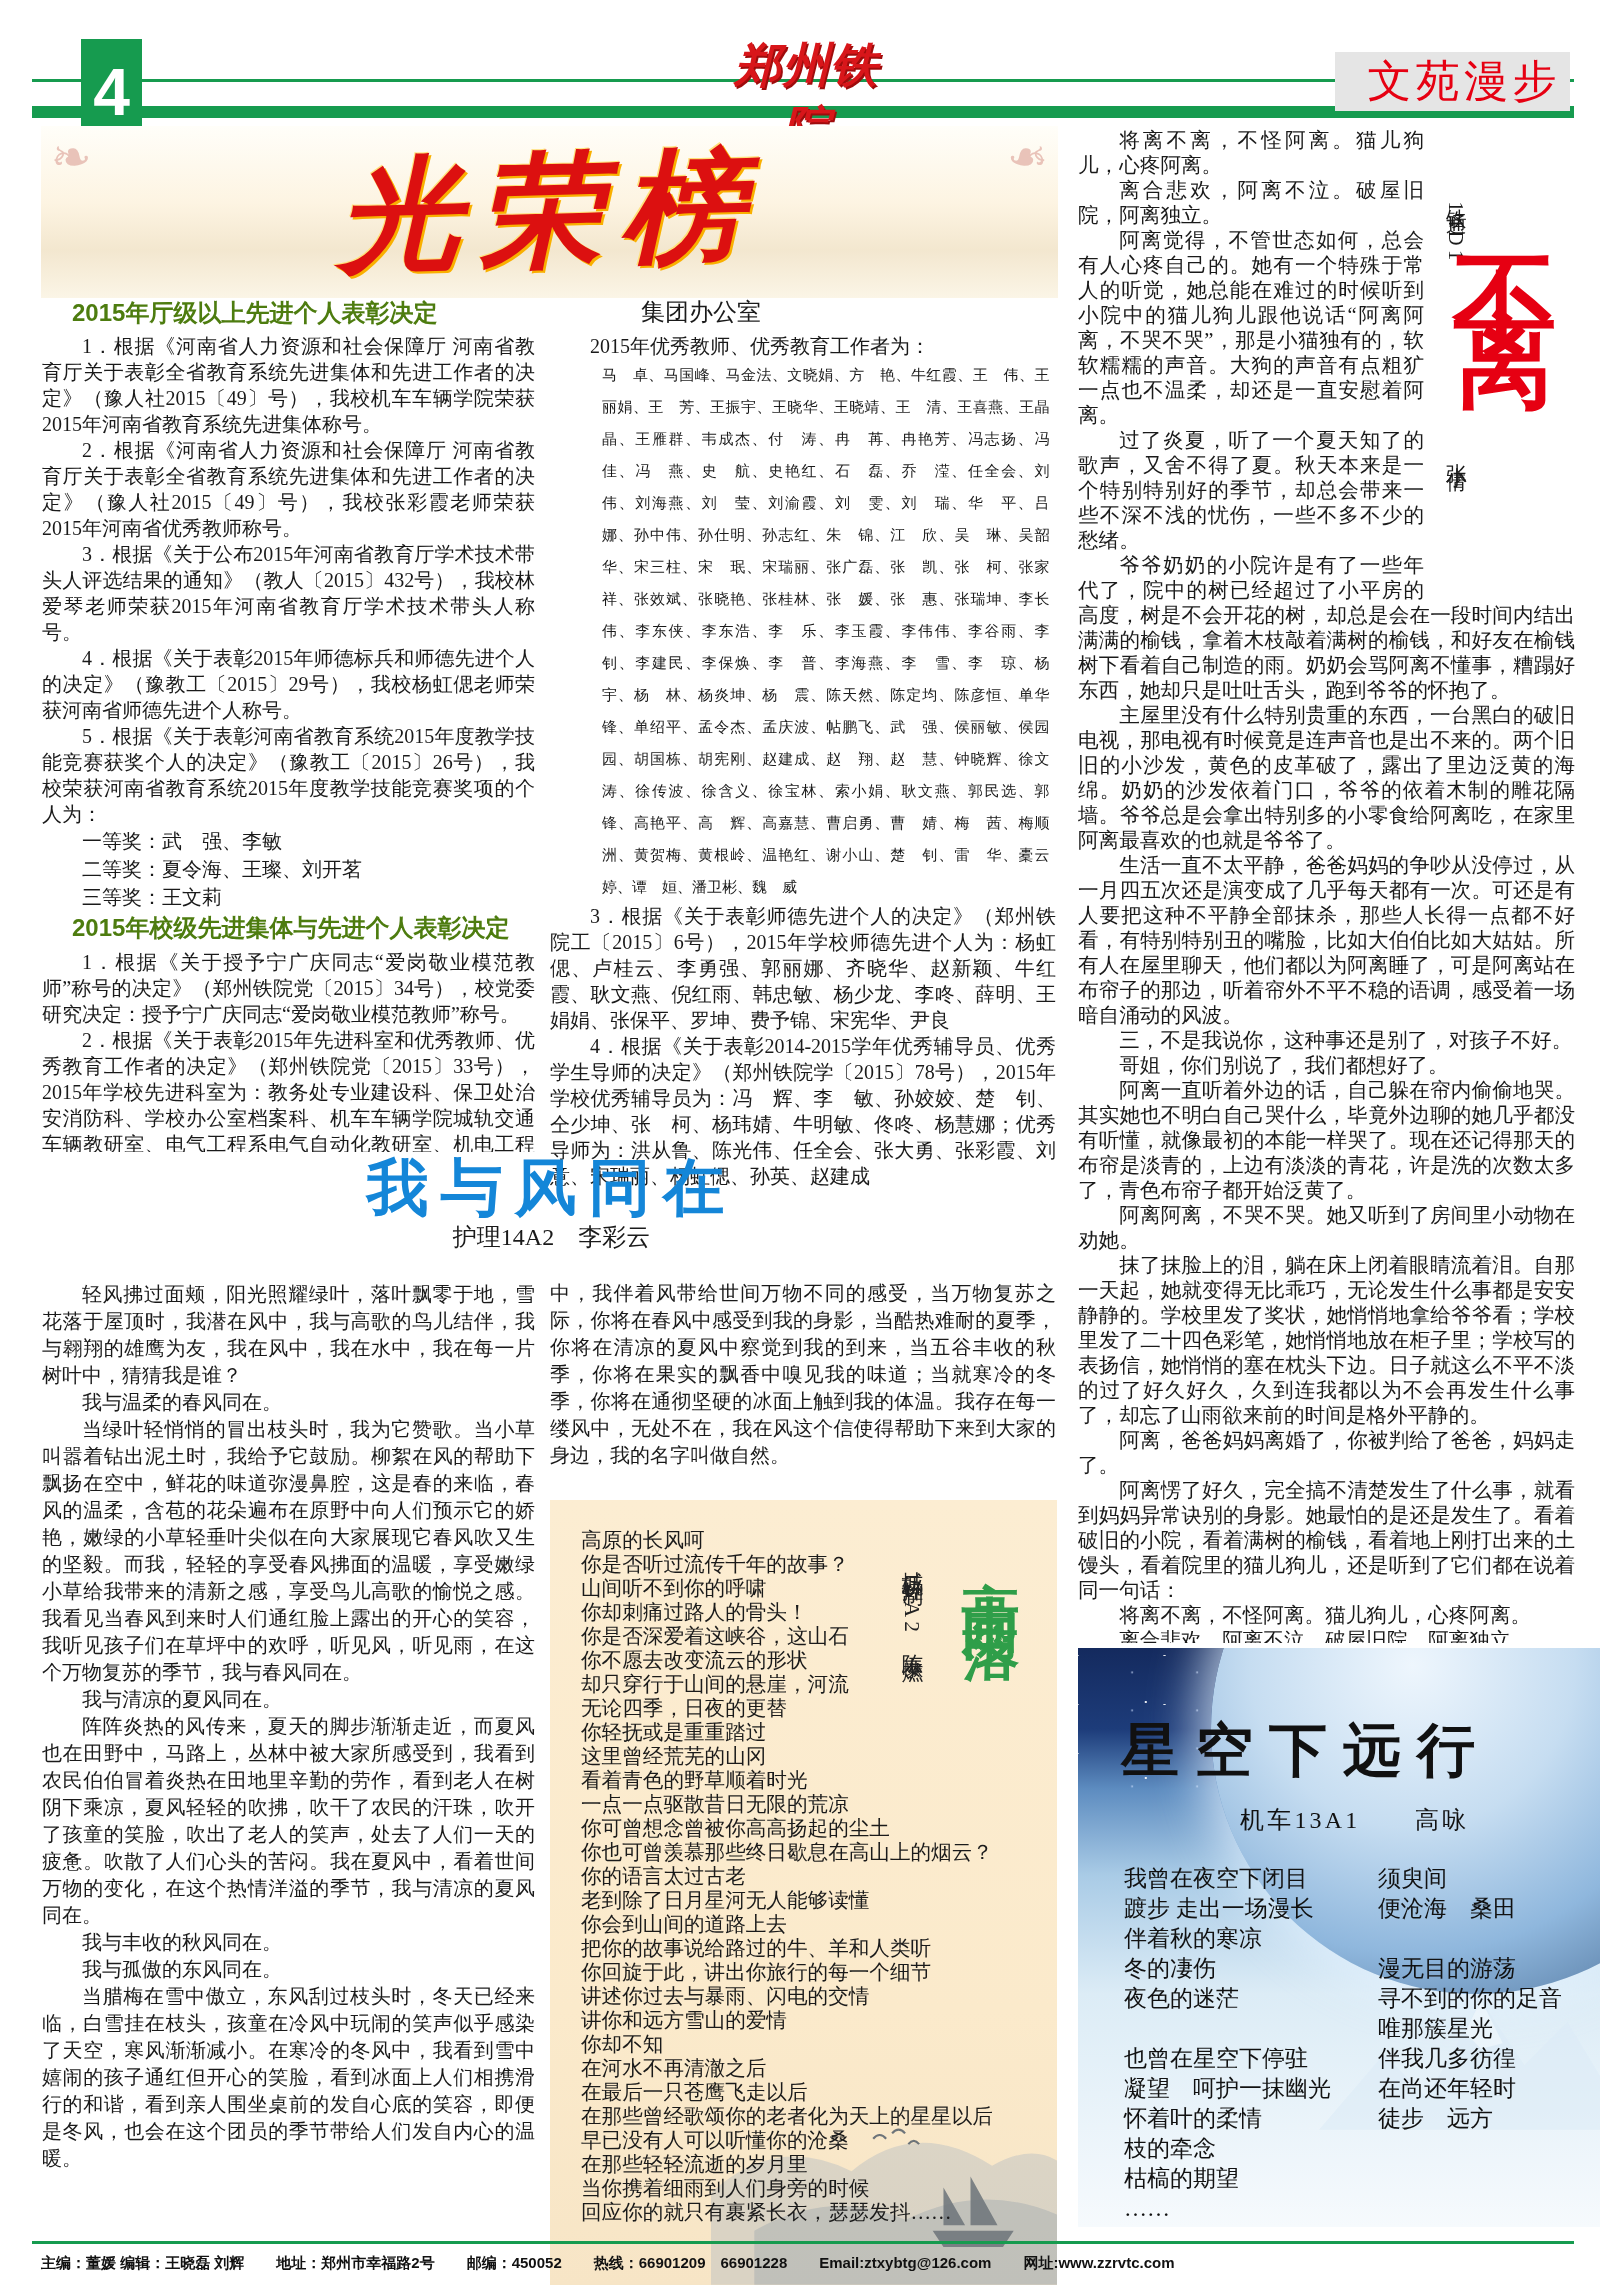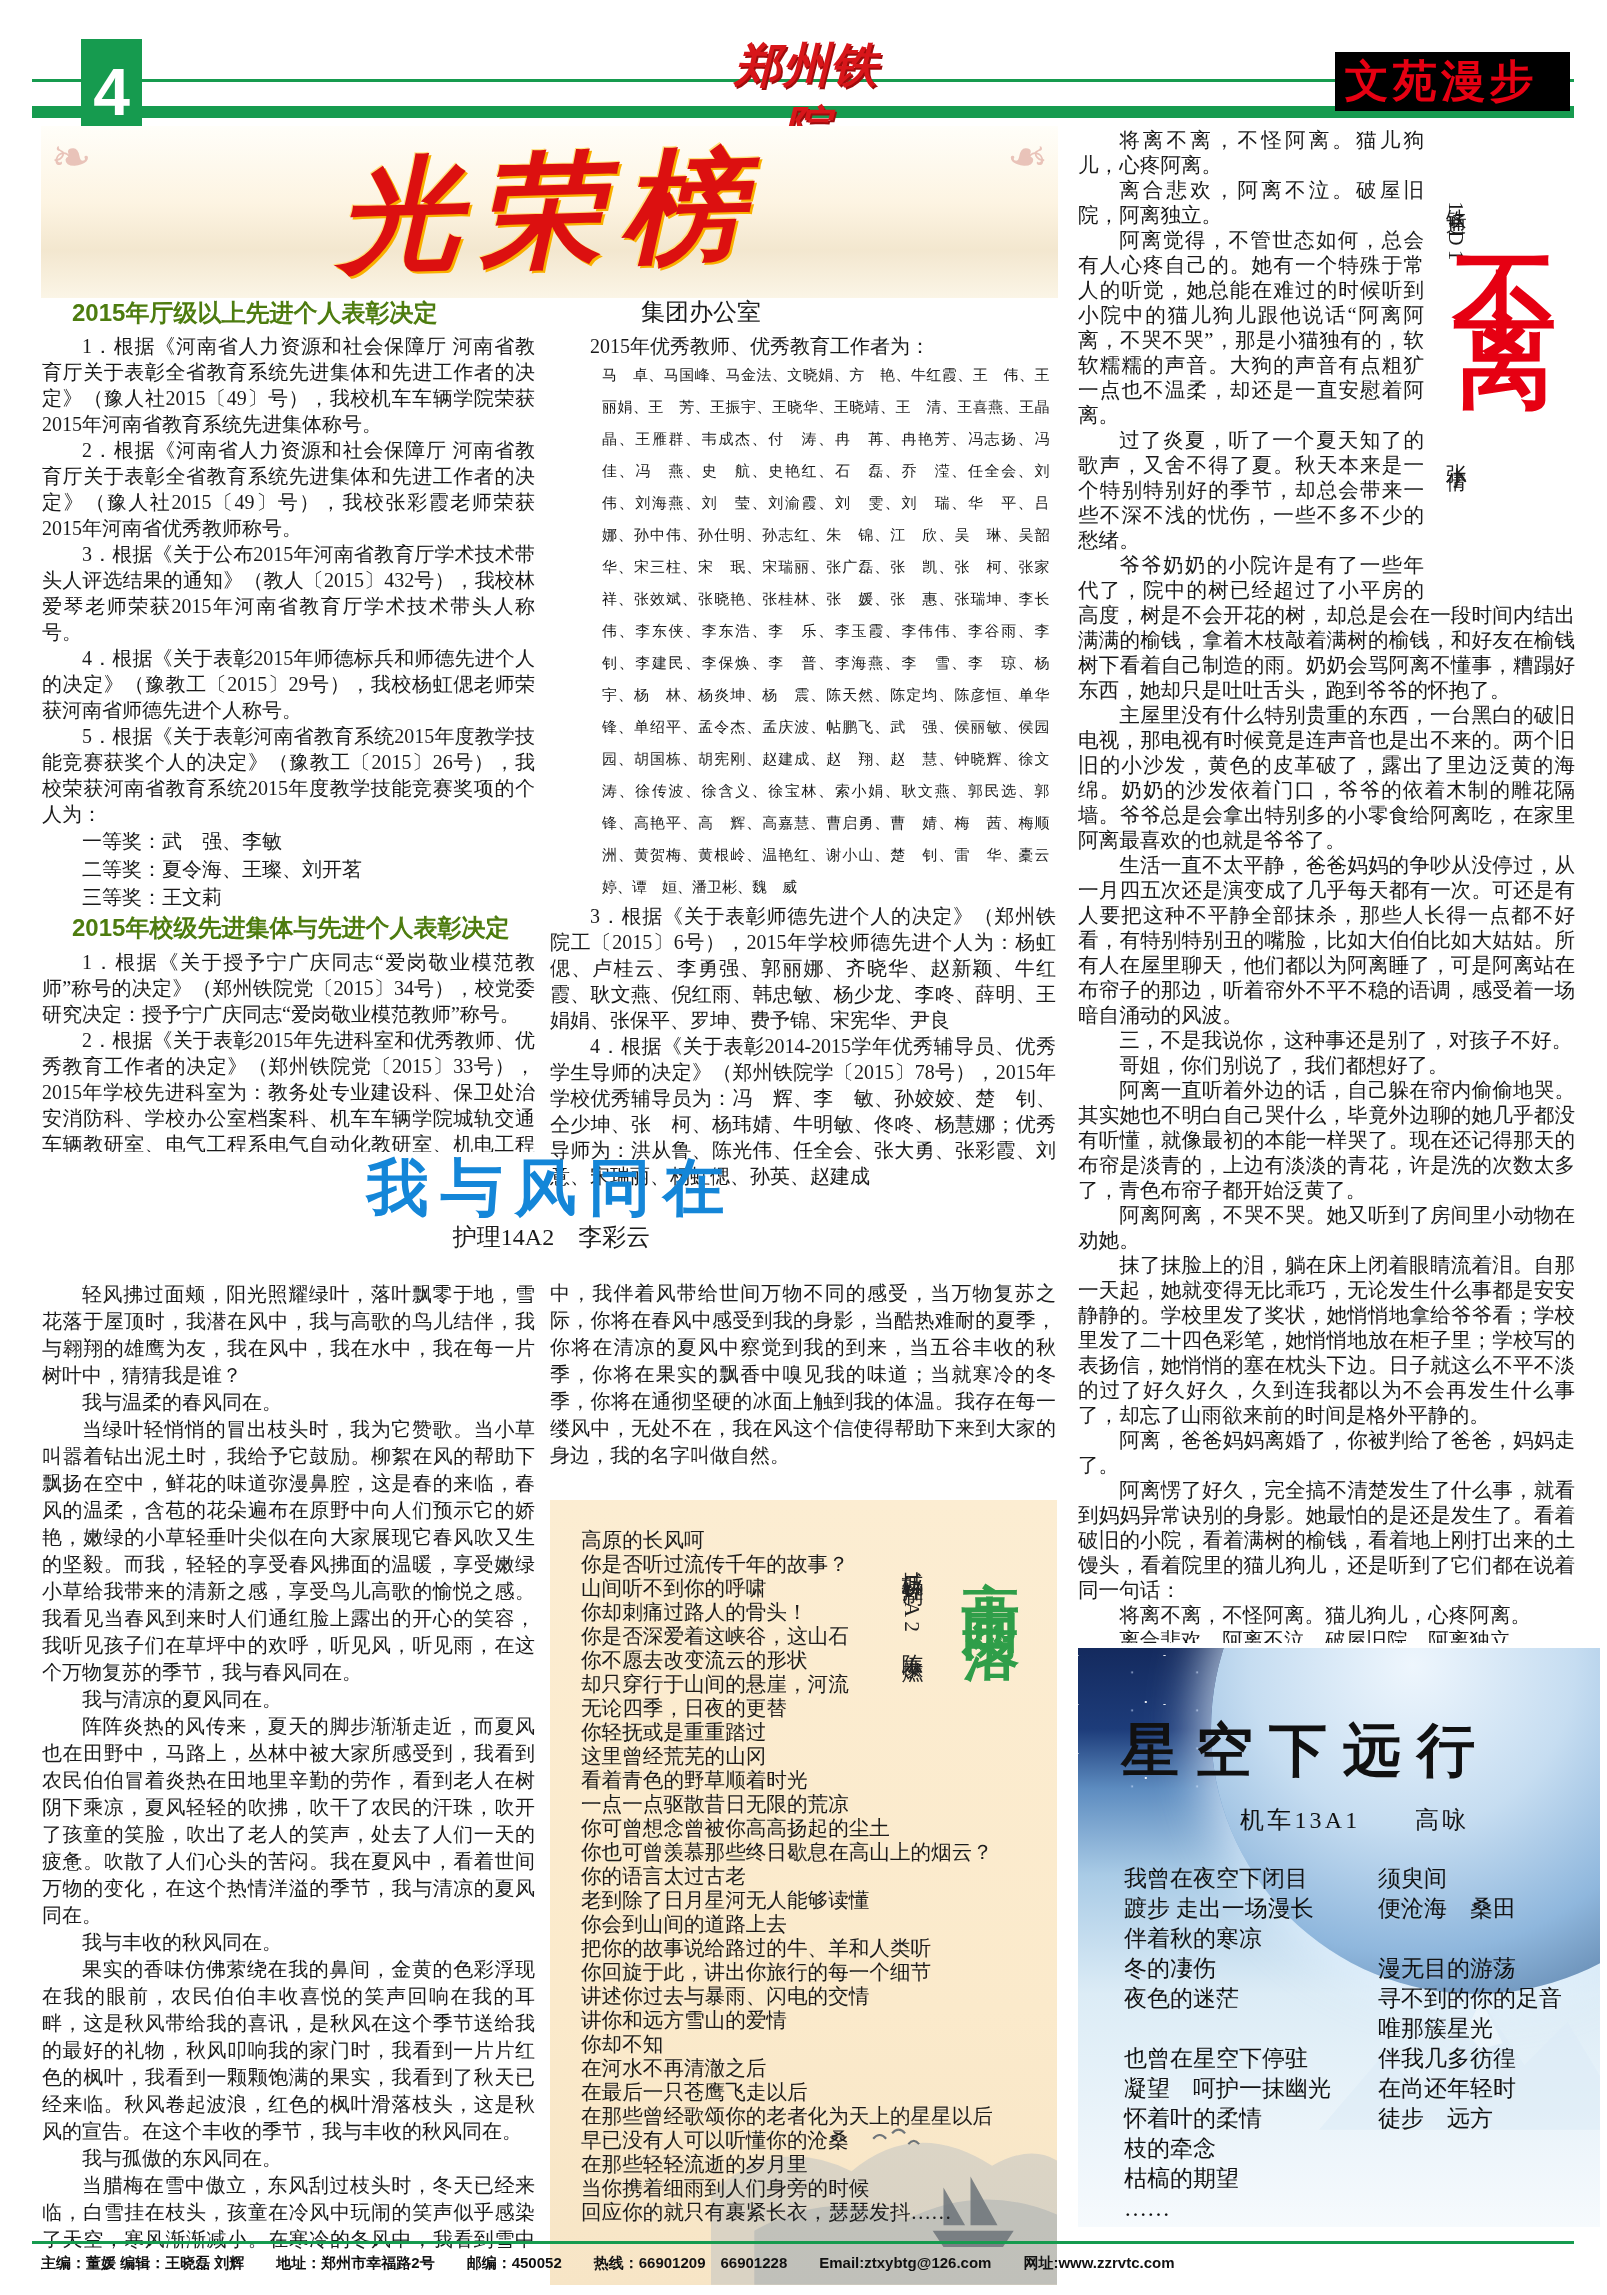--- a/index.html
+++ b/index.html
@@ -11,22 +11,22 @@
   .pagenum{position:absolute;left:81px;top:39px;width:61px;height:88px;background:#169b4f;
            color:#fff;font-family:"Liberation Sans",sans-serif;font-weight:bold;font-size:66px;
            display:flex;align-items:flex-end;justify-content:center;line-height:1.05;}
   .date{position:absolute;left:188px;top:82px;font-size:26px;color:#e60012;font-weight:bold;
         font-family:"Liberation Sans",sans-serif;margin-top:48px;}
   .masthead{position:absolute;left:731px;top:34px;width:151px;text-align:center;}
   .masthead-zh{font-size:47px;color:#d8161a;font-weight:900;font-style:italic;letter-spacing:1.1px;
         text-shadow:1.6px 1.6px 0 #9e0c0c;}
   .masthead-en{margin-top:1.1px;background:#d8161a;color:#fff;font-size:13.5px;padding:2.7px 3.2px;
         font-family:"Liberation Sans",sans-serif;letter-spacing:0.5px;}
-  .section-title{position:absolute;left:1335px;top:52px;width:216px;text-align:left;background:#000000;
-        padding:0 9.7px;font-size:44px;font-weight:bold;color:#e60012;
+  .section-title{position:absolute;left:1335px;top:52px;width:216px;text-align:right;background:#e5e5e5;
+        padding:0 9.7px;font-size:44px;font-weight:normal;color:#e60012;
         font-family:"Liberation Sans",sans-serif;letter-spacing:4.3px;}
   
   .banner{position:absolute;left:41px;top:126px;width:1017px;height:172px;
         background:linear-gradient(180deg,#fffef9 0%,#fdf4e2 45%,#f3e7cf 72%,#fbf5e6 100%);}
   .banner-title{position:absolute;left:0;top:4.3px;width:100%;text-align:center;font-size:123px;
         font-weight:900;font-style:italic;color:#dc1010;letter-spacing:18.4px;transform:rotate(-1.5deg);
         text-shadow:2.2px 2.2px 0 #f9b000,-1.1px -1.1px 0 #ffe07a;}
   .ornament{position:absolute;top:3.2px;font-size:49px;color:#e4b6ac;opacity:.8;}
   .ornament.left{left:9.7px;}
   .ornament.right{right:9.7px;transform:scaleX(-1);}
@@ -139,21 +139,20 @@
 
   <div class="essay-title">我与风同在</div>
   <div class="essay-author">护理14A2　李彩云</div>
   <div class="essay-left">
     <p class="para">轻风拂过面颊，阳光照耀绿叶，落叶飘零于地，雪花落于屋顶时，我潜在风中，我与高歌的鸟儿结伴，我与翱翔的雄鹰为友，我在风中，我在水中，我在每一片树叶中，猜猜我是谁？</p>
     <p class="para">我与温柔的春风同在。</p>
     <p class="para">当绿叶轻悄悄的冒出枝头时，我为它赞歌。当小草叫嚣着钻出泥土时，我给予它鼓励。柳絮在风的帮助下飘扬在空中，鲜花的味道弥漫鼻腔，这是春的来临，春风的温柔，含苞的花朵遍布在原野中向人们预示它的娇艳，嫩绿的小草轻垂叶尖似在向大家展现它春风吹又生的坚毅。而我，轻轻的享受春风拂面的温暖，享受嫩绿小草给我带来的清新之感，享受鸟儿高歌的愉悦之感。我看见当春风到来时人们通红脸上露出的开心的笑容，我听见孩子们在草坪中的欢呼，听见风，听见雨，在这个万物复苏的季节，我与春风同在。</p>
     <p class="para">我与清凉的夏风同在。</p>
     <p class="para">阵阵炎热的风传来，夏天的脚步渐渐走近，而夏风也在田野中，马路上，丛林中被大家所感受到，我看到农民伯伯冒着炎热在田地里辛勤的劳作，看到老人在树阴下乘凉，夏风轻轻的吹拂，吹干了农民的汗珠，吹开了孩童的笑脸，吹出了老人的笑声，处去了人们一天的疲惫。吹散了人们心头的苦闷。我在夏风中，看着世间万物的变化，在这个热情洋溢的季节，我与清凉的夏风同在。</p>
     <p class="para">我与丰收的秋风同在。</p>
-    <p class="para">果实的香味仿佛萦绕在我的鼻间，金黄的色彩浮现在我的眼前，农民伯伯丰收喜悦的笑声回响在我的耳畔，这是秋风带给我的喜讯，是秋风在这个季节送给我的最好的礼物，秋风叩响我的家门时，我看到一片片红色的枫叶，我看到一颗颗饱满的果实，我看到了秋天已经来临。秋风卷起波浪，红色的枫叶滑落枝头，这是秋风的宣告。在这个丰收的季节，我与丰收的秋风同在。</p>
     <p class="para">我与孤傲的东风同在。</p>
     <p class="para">当腊梅在雪中傲立，东风刮过枝头时，冬天已经来临，白雪挂在枝头，孩童在冷风中玩闹的笑声似乎感染了天空，寒风渐渐减小。在寒冷的冬风中，我看到雪中嬉闹的孩子通红但开心的笑脸，看到冰面上人们相携滑行的和谐，看到亲人围坐桌前的发自心底的笑容，即便是冬风，也会在这个团员的季节带给人们发自内心的温暖。</p>
 
   </div>
   <div class="essay-mid">
     <p class="para">中，我伴着风带给世间万物不同的感受，当万物复苏之际，你将在春风中感受到我的身影，当酷热难耐的夏季，你将在清凉的夏风中察觉到我的到来，当五谷丰收的秋季，你将在果实的飘香中嗅见我的味道；当就寒冷的冬季，你将在通彻坚硬的冰面上触到我的体温。我存在每一缕风中，无处不在，我在风这个信使得帮助下来到大家的身边，我的名字叫做自然。</p>
   </div>
 
   <div class="poem-box">
     <svg class="poem-art" width="346" height="233" viewBox="0 0 640 430">

